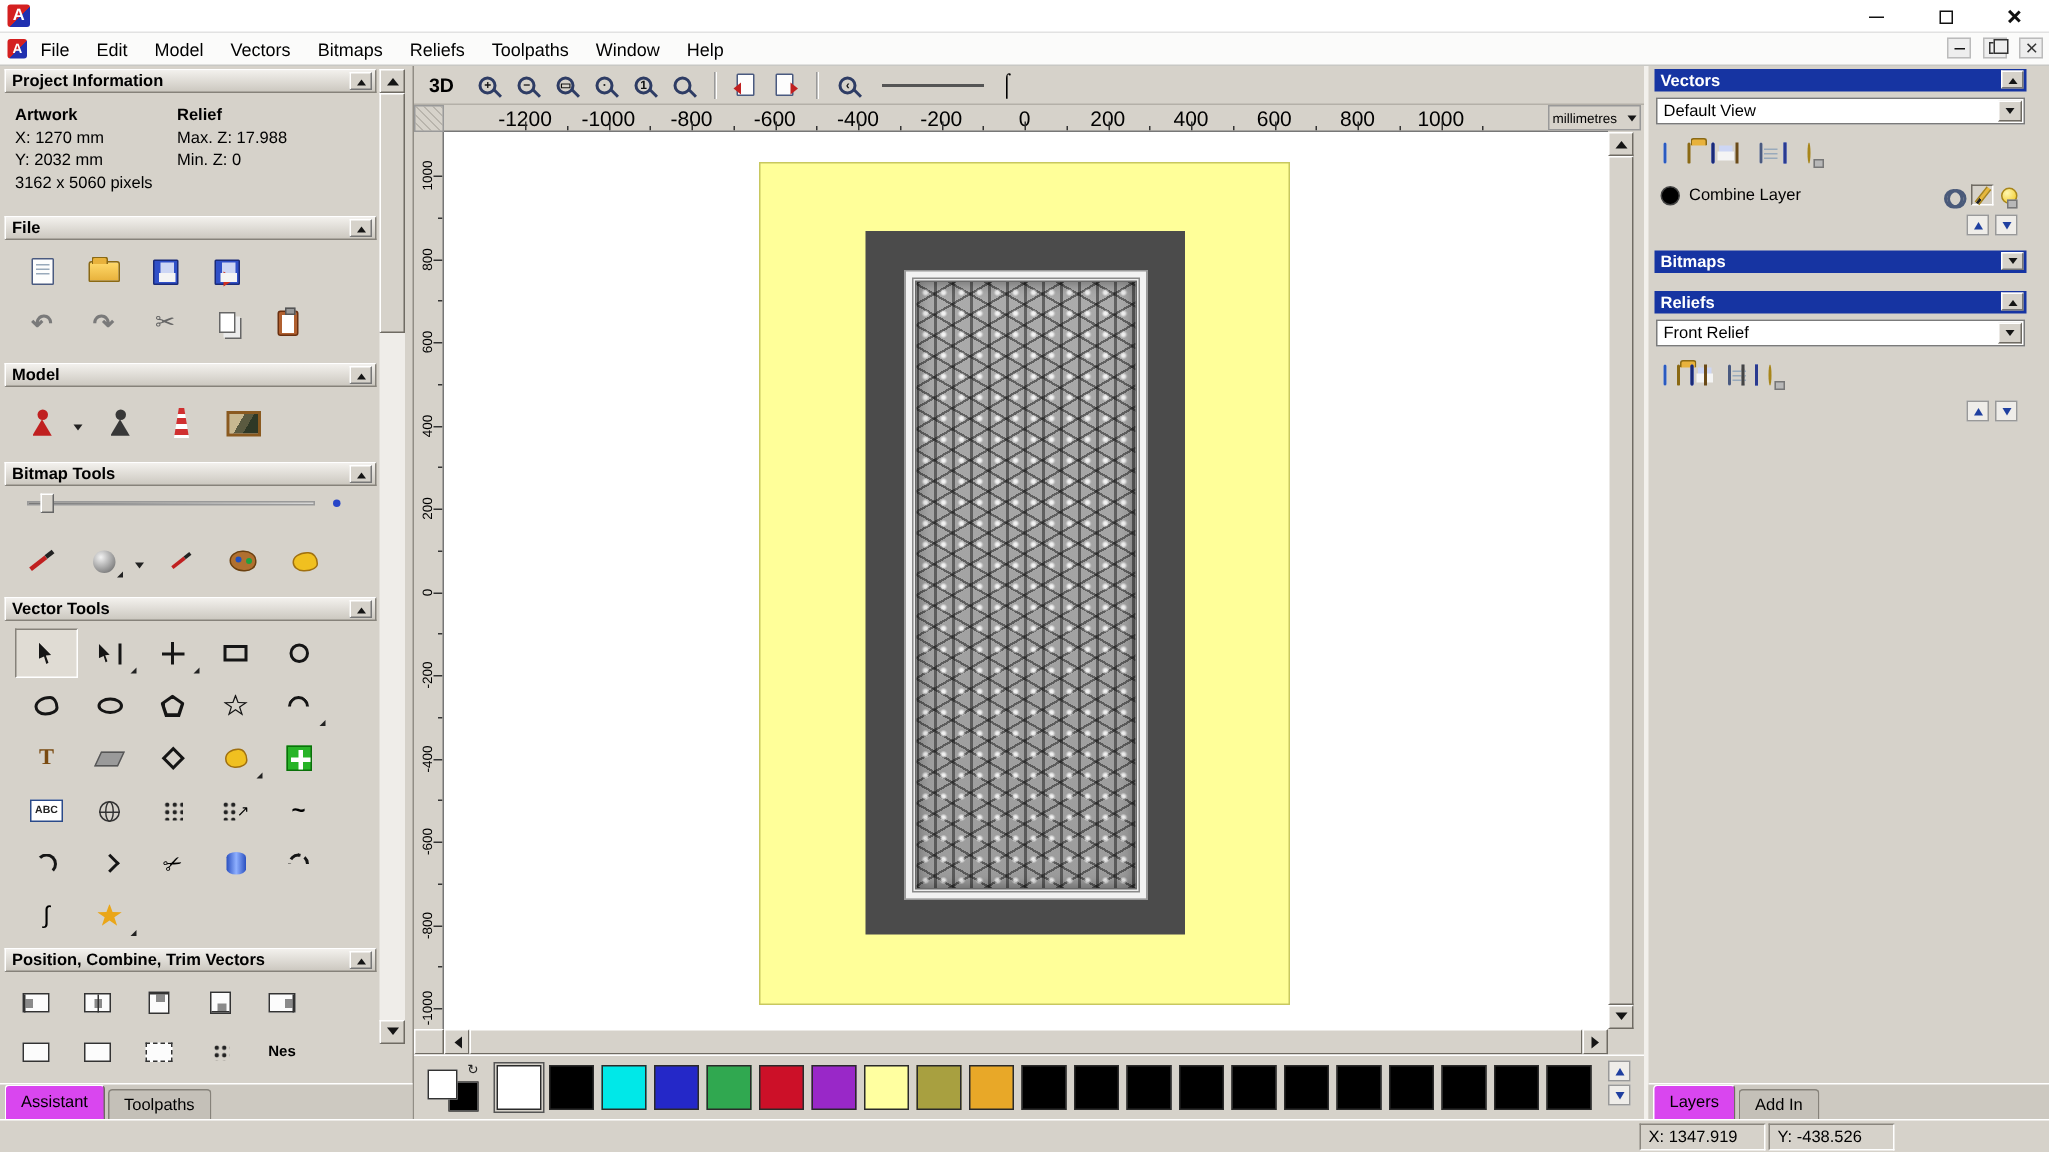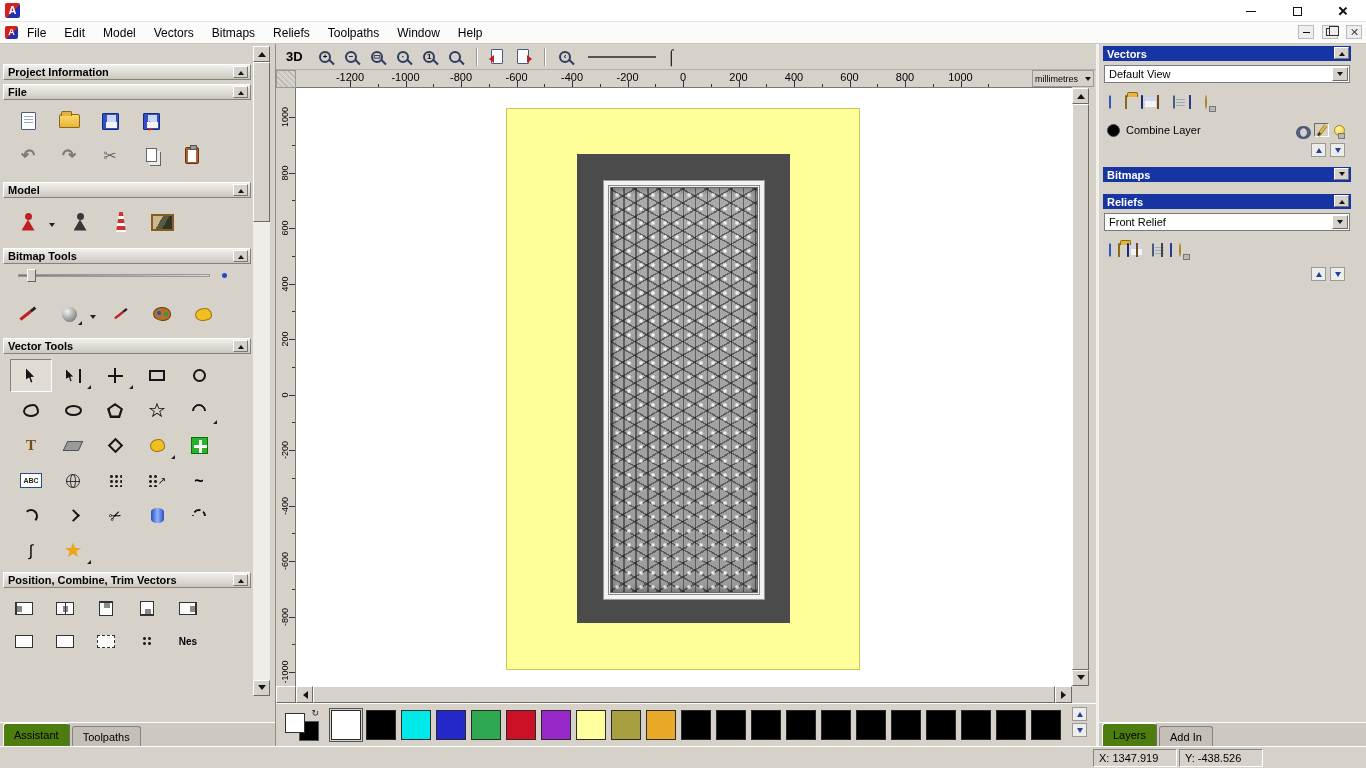--- a/index.html
+++ b/index.html
@@ -31,41 +31,41 @@
 
 .raised{border:1px solid;border-color:#fff #6f6b63 #6f6b63 #fff;background:#d6d2ca;}
 .sunken{border:1px solid;border-color:#6f6b63 #fff #fff #6f6b63;}
 .tu{width:0;height:0;border:4px solid transparent;border-bottom:5px solid #151515;margin-top:-3px;}
 .td{width:0;height:0;border:4px solid transparent;border-top:5px solid #151515;margin-bottom:-3px;}
 .tl{width:0;height:0;border:4px solid transparent;border-right:5px solid #151515;margin-left:-3px;}
 .trr{width:0;height:0;border:4px solid transparent;border-left:5px solid #151515;margin-right:-3px;}
 
 
 #left-panel{position:absolute;left:0;top:44px;width:276px;height:702px;background:#d6d2ca;border-right:1px solid #918d85;}
-#lp-content{position:absolute;left:2px;top:20px;width:250px;height:676px;overflow:hidden;}
+#lp-content{position:absolute;left:2px;top:2px;width:250px;height:676px;overflow:hidden;}
 .lp-header{height:16px;background:linear-gradient(#f2f0ec,#ccc8c0);border:1px solid;border-color:#fff #86827a #86827a #fff;display:flex;align-items:center;padding:0 4px;font-weight:bold;margin:0 1px 4px 1px;}
 .colbtn{position:absolute;right:2px;top:1px;width:15px;height:12px;background:#d6d2ca;border:1px solid;border-color:#fff #777 #777 #fff;display:flex;align-items:center;justify-content:center;}
 .colbtn .tu{border-width:3px;border-bottom-width:4px;margin-top:-2px;}
 .colbtn .td{border-width:3px;border-top-width:4px;margin-bottom:-2px;}
 .info-grid{display:flex;padding:4px 8px 8px 8px;height:78px;}
 .info-col{width:108px;line-height:15px;}
 .info-col b{display:block;}
 .irow{display:flex;align-items:center;gap:9px;padding:5px 10px;height:34px;}
 .tool{width:32px;height:28px;display:flex;align-items:center;justify-content:center;flex:none;}
 .vrow{display:flex;padding:1px 8px;}
 .vtool{width:42px;height:33px;display:flex;align-items:center;justify-content:center;flex:none;position:relative;}
 .pressed{border:1px solid;border-color:#86827a #fff #fff #86827a;background:#e0dcd4;}
 .fly::after{content:'';position:absolute;right:3px;bottom:3px;border-left:4px solid transparent;border-bottom:4px solid #222;}
 .ddarr{width:0;height:0;border:3px solid transparent;border-top:4px solid #222;margin-left:-4px;margin-top:8px;}
 #lp-scroll{position:absolute;left:253px;top:2px;width:17px;height:650px;background:#efede9;}
 .sbtn{width:17px;height:16px;display:flex;align-items:center;justify-content:center;}
 #lp-thumb{position:absolute;left:0;top:16px;width:17px;height:160px;}
 .tabbar{position:absolute;left:0;bottom:0;height:24px;background:#cdc9c1;border-top:1px solid #fff;display:flex;align-items:flex-end;padding-left:3px;width:100%;}
 .tab{height:20px;padding:0 10px;border:1px solid #86827a;border-bottom:none;border-radius:3px 3px 0 0;background:#c4c0b8;margin-right:2px;display:flex;align-items:center;}
-.tab.active{background:#4d7c0f;height:23px;border-color:#fff #6f6b63 #d6d2ca #fff;z-index:2;}
+.tab.active{background:#d946ef;height:23px;border-color:#fff #6f6b63 #d6d2ca #fff;z-index:2;}
 
 
 .brushrow{display:flex;align-items:center;gap:4px;padding:6px 10px 0 10px;height:22px;}
 .slider-track{height:3px;background:linear-gradient(90deg,#777,#d8d8d8);border:1px solid #999;width:192px;margin:10px 0 8px 6px;}
 .slider-handle{position:absolute;left:8px;top:-6px;width:9px;height:13px;background:#d6d2ca;border:1px solid;border-color:#fff #666 #666 #fff;}
 .slider-dot{position:absolute;right:-18px;top:-2px;width:5px;height:5px;border-radius:50%;background:#2846c8;}
 
 
 .page{width:15px;height:18px;background:#fdfdfd;border:1px solid #4a5a80;border-radius:1px;}
 .page .lines{position:absolute;left:2px;top:3px;width:9px;height:1px;background:#9ab;box-shadow:0 3px 0 #9ab,0 6px 0 #9ab;}
@@ -138,21 +138,21 @@
 
 #center{position:absolute;left:276px;top:44px;width:820px;height:702px;background:#d6d2ca;}
 #c-toolbar{position:absolute;left:0;top:0;width:820px;height:26px;border-bottom:1px solid #b4b0a8;display:flex;align-items:center;padding-left:10px;gap:3px;}
 .tbtn{width:23px;height:20px;display:flex;align-items:center;justify-content:center;position:relative;flex:none;}
 .vsep{width:1px;height:18px;background:#999;box-shadow:1px 0 0 #fff;margin:0 6px;flex:none;}
 #mode3d{font:bold 13px "Liberation Sans",sans-serif;margin-right:8px;}
 .lline{width:68px;height:2px;background:#555;margin:0 8px;flex:none;}
 #c-rulerrow{position:absolute;left:0;top:26px;width:820px;height:18px;}
 #ruler-corner{position:absolute;left:0;top:0;width:20px;height:18px;background:repeating-linear-gradient(45deg,#d6d2ca 0 3px,#b8b4ac 3px 4px);border:1px solid #999;}
 #h-ruler{position:absolute;left:20px;top:0;width:776px;height:18px;background:#d6d2ca;border-bottom:1px solid #777;overflow:hidden;}
-.hlab{position:absolute;top:1px;width:44px;text-align:center;font-size:11px;}
+.hlab{position:absolute;top:1px;width:44px;text-align:center;font-size:14px;}
 .htk{position:absolute;bottom:0;width:1px;height:6px;background:#333;}
 .htk.mn{height:3px;}
 #units-box{position:absolute;right:2px;top:0;width:62px;height:17px;background:#d6d2ca;border:1px solid #999;display:flex;align-items:center;justify-content:space-between;padding:0 2px;font-size:9px;}
 #c-body{position:absolute;left:0;top:44px;width:820px;height:598px;}
 #v-ruler{position:absolute;left:0;top:0;width:20px;height:598px;background:#d6d2ca;border-right:1px solid #777;overflow:hidden;}
 .vlab{position:absolute;left:-10px;width:38px;text-align:center;font-size:9px;transform:rotate(-90deg);}
 .vtk{position:absolute;right:0;height:1px;width:6px;background:#333;}
 .vtk.mn{width:3px;}
 #canvas{position:absolute;left:20px;top:0;width:776px;height:598px;background:#ffffff;overflow:hidden;}
 #door-yellow{position:absolute;left:210px;top:20px;width:354px;height:562px;background:#ffff99;border:1px solid #c8c860;}
@@ -251,20 +251,33 @@
 </div>
 
 <div id="left-panel">
   <div id="lp-content">
 
     <div class="lp-header">
       <span>Project Information</span>
       <span class="colbtn">
           <i class="tu"></i>
         </span>
+    </div>
+    <div class="info-grid">
+      <div class="info-col">
+        <b>Artwork</b>
+        <span>X: 1270 mm</span><br>
+        <span>Y: 2032 mm</span><br>
+        <span>3162 x 5060 pixels</span>
+      </div>
+      <div class="info-col">
+        <b>Relief</b>
+        <span>Max. Z: 17.988</span><br>
+        <span>Min. Z: 0</span>
+      </div>
     </div>
 
     <div class="lp-header">
       <span>File</span>
       <span class="colbtn">
           <i class="tu"></i>
         </span>
     </div>
     <div class="irow">
       <span class="tool">

